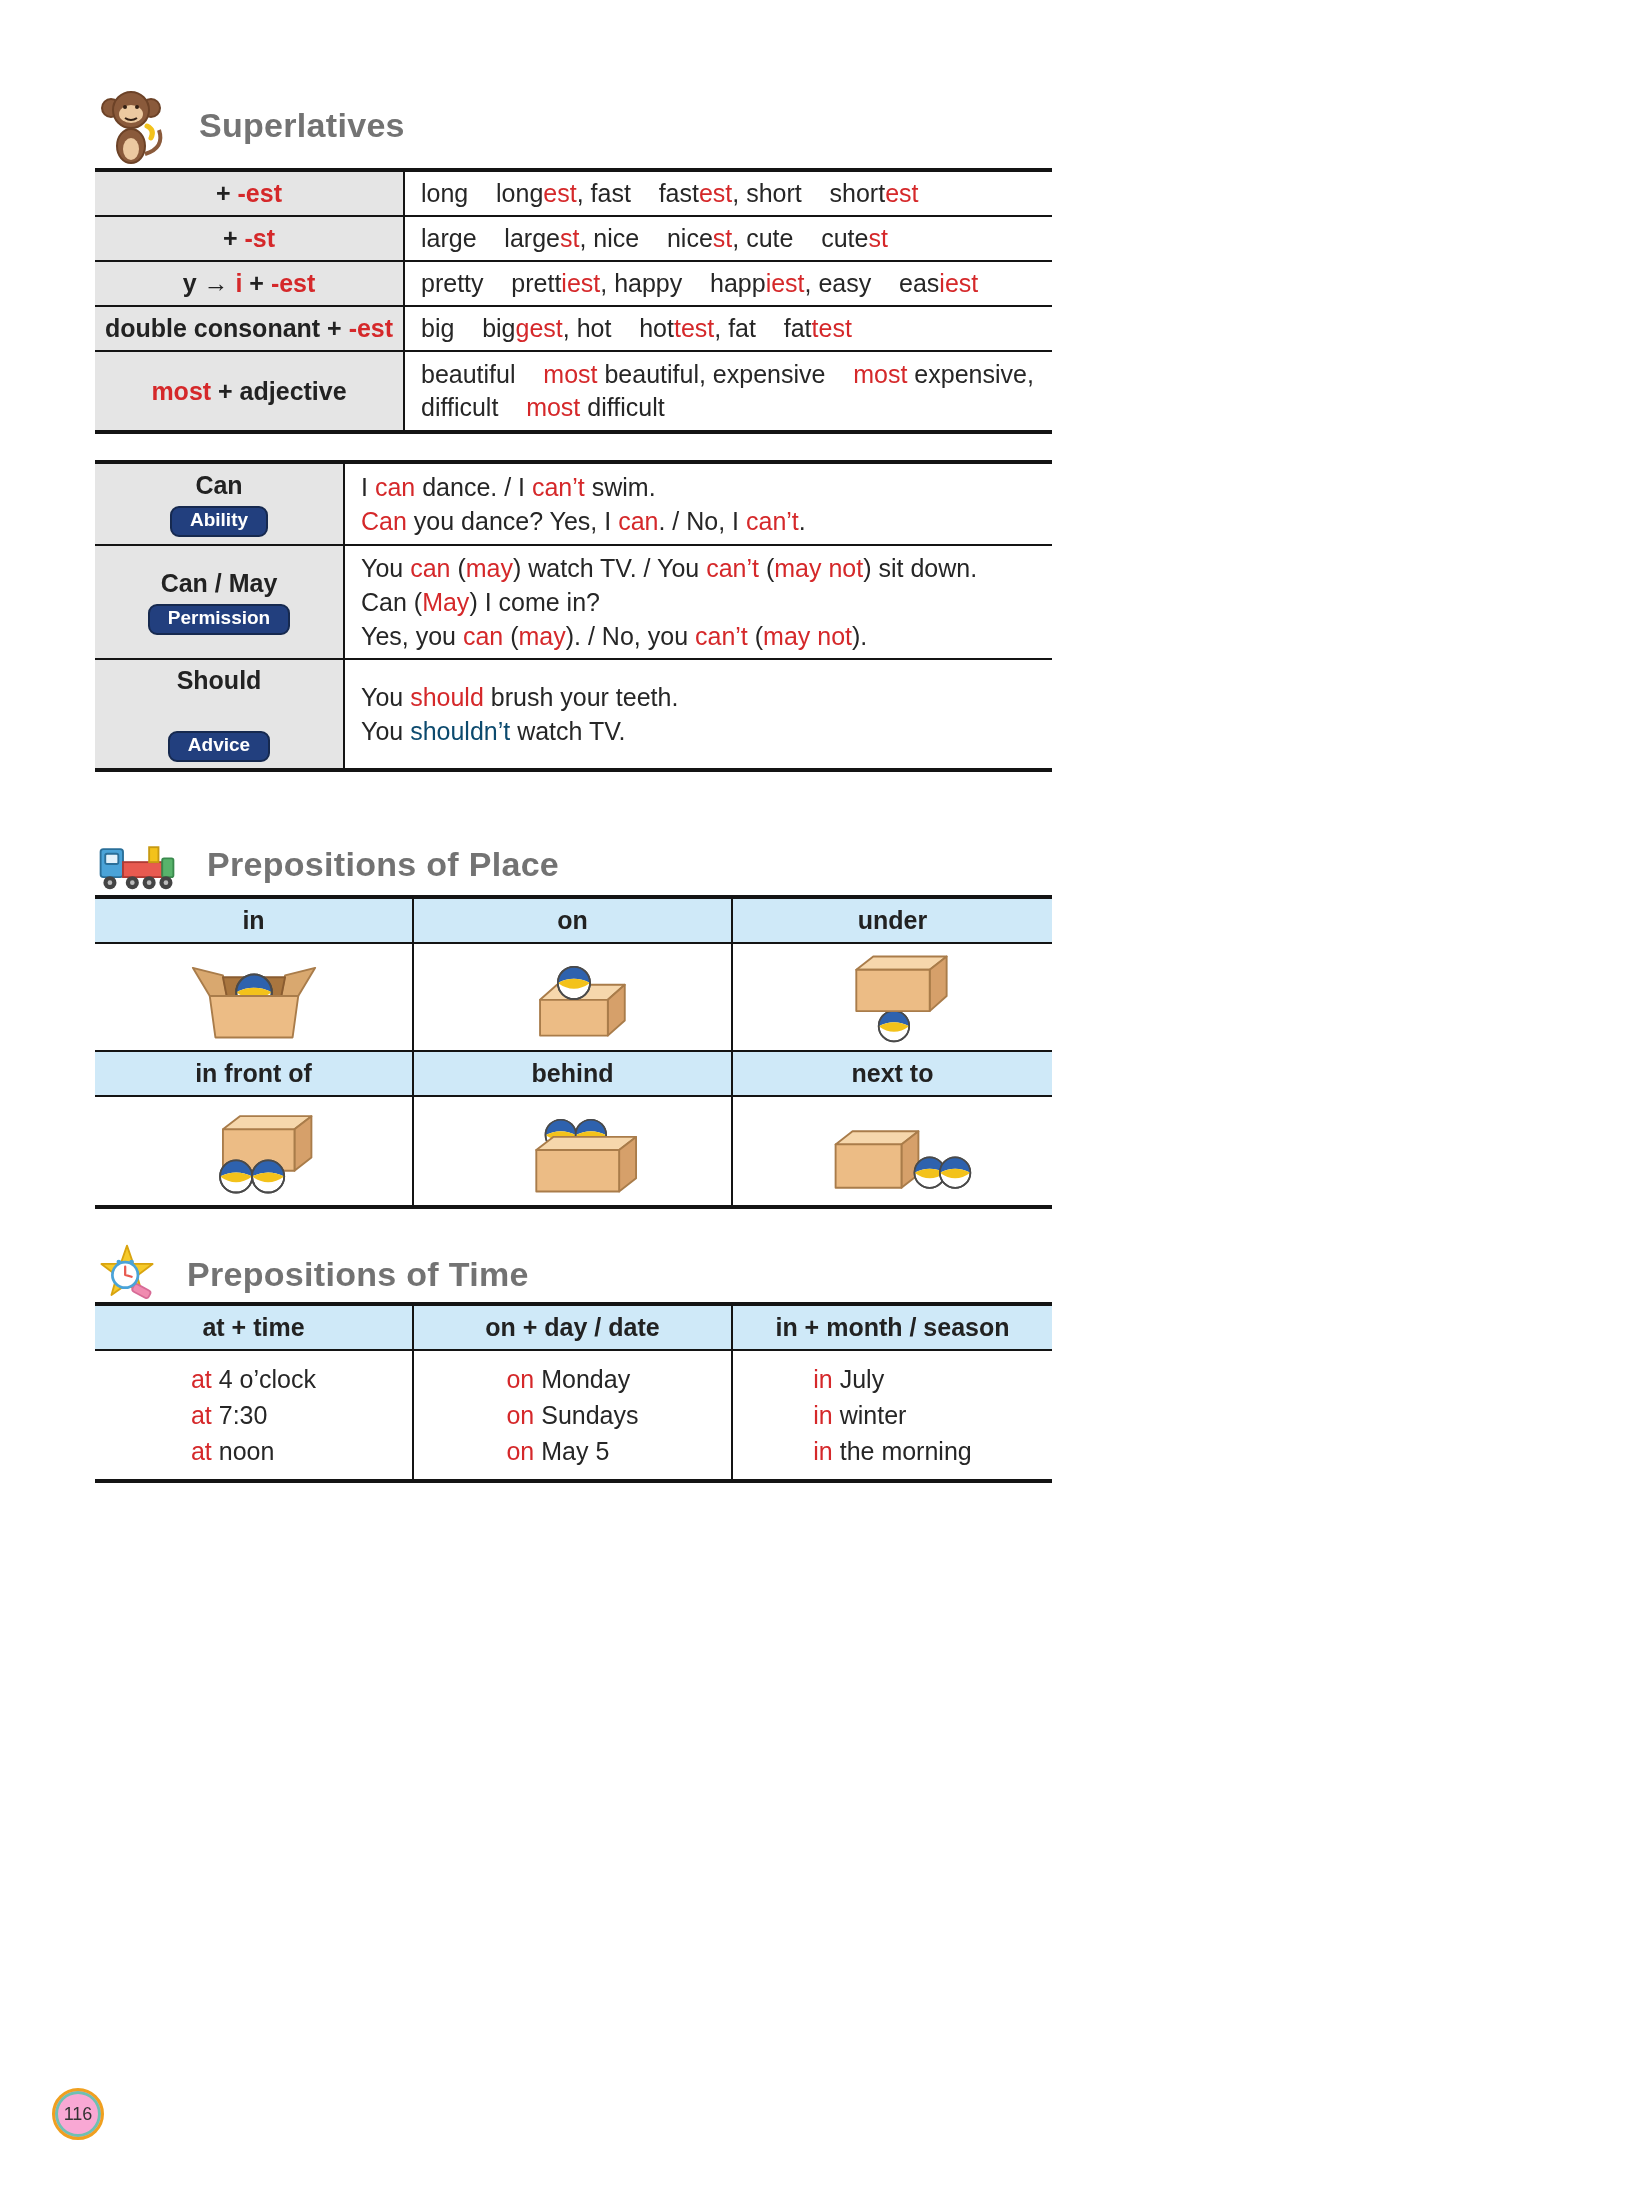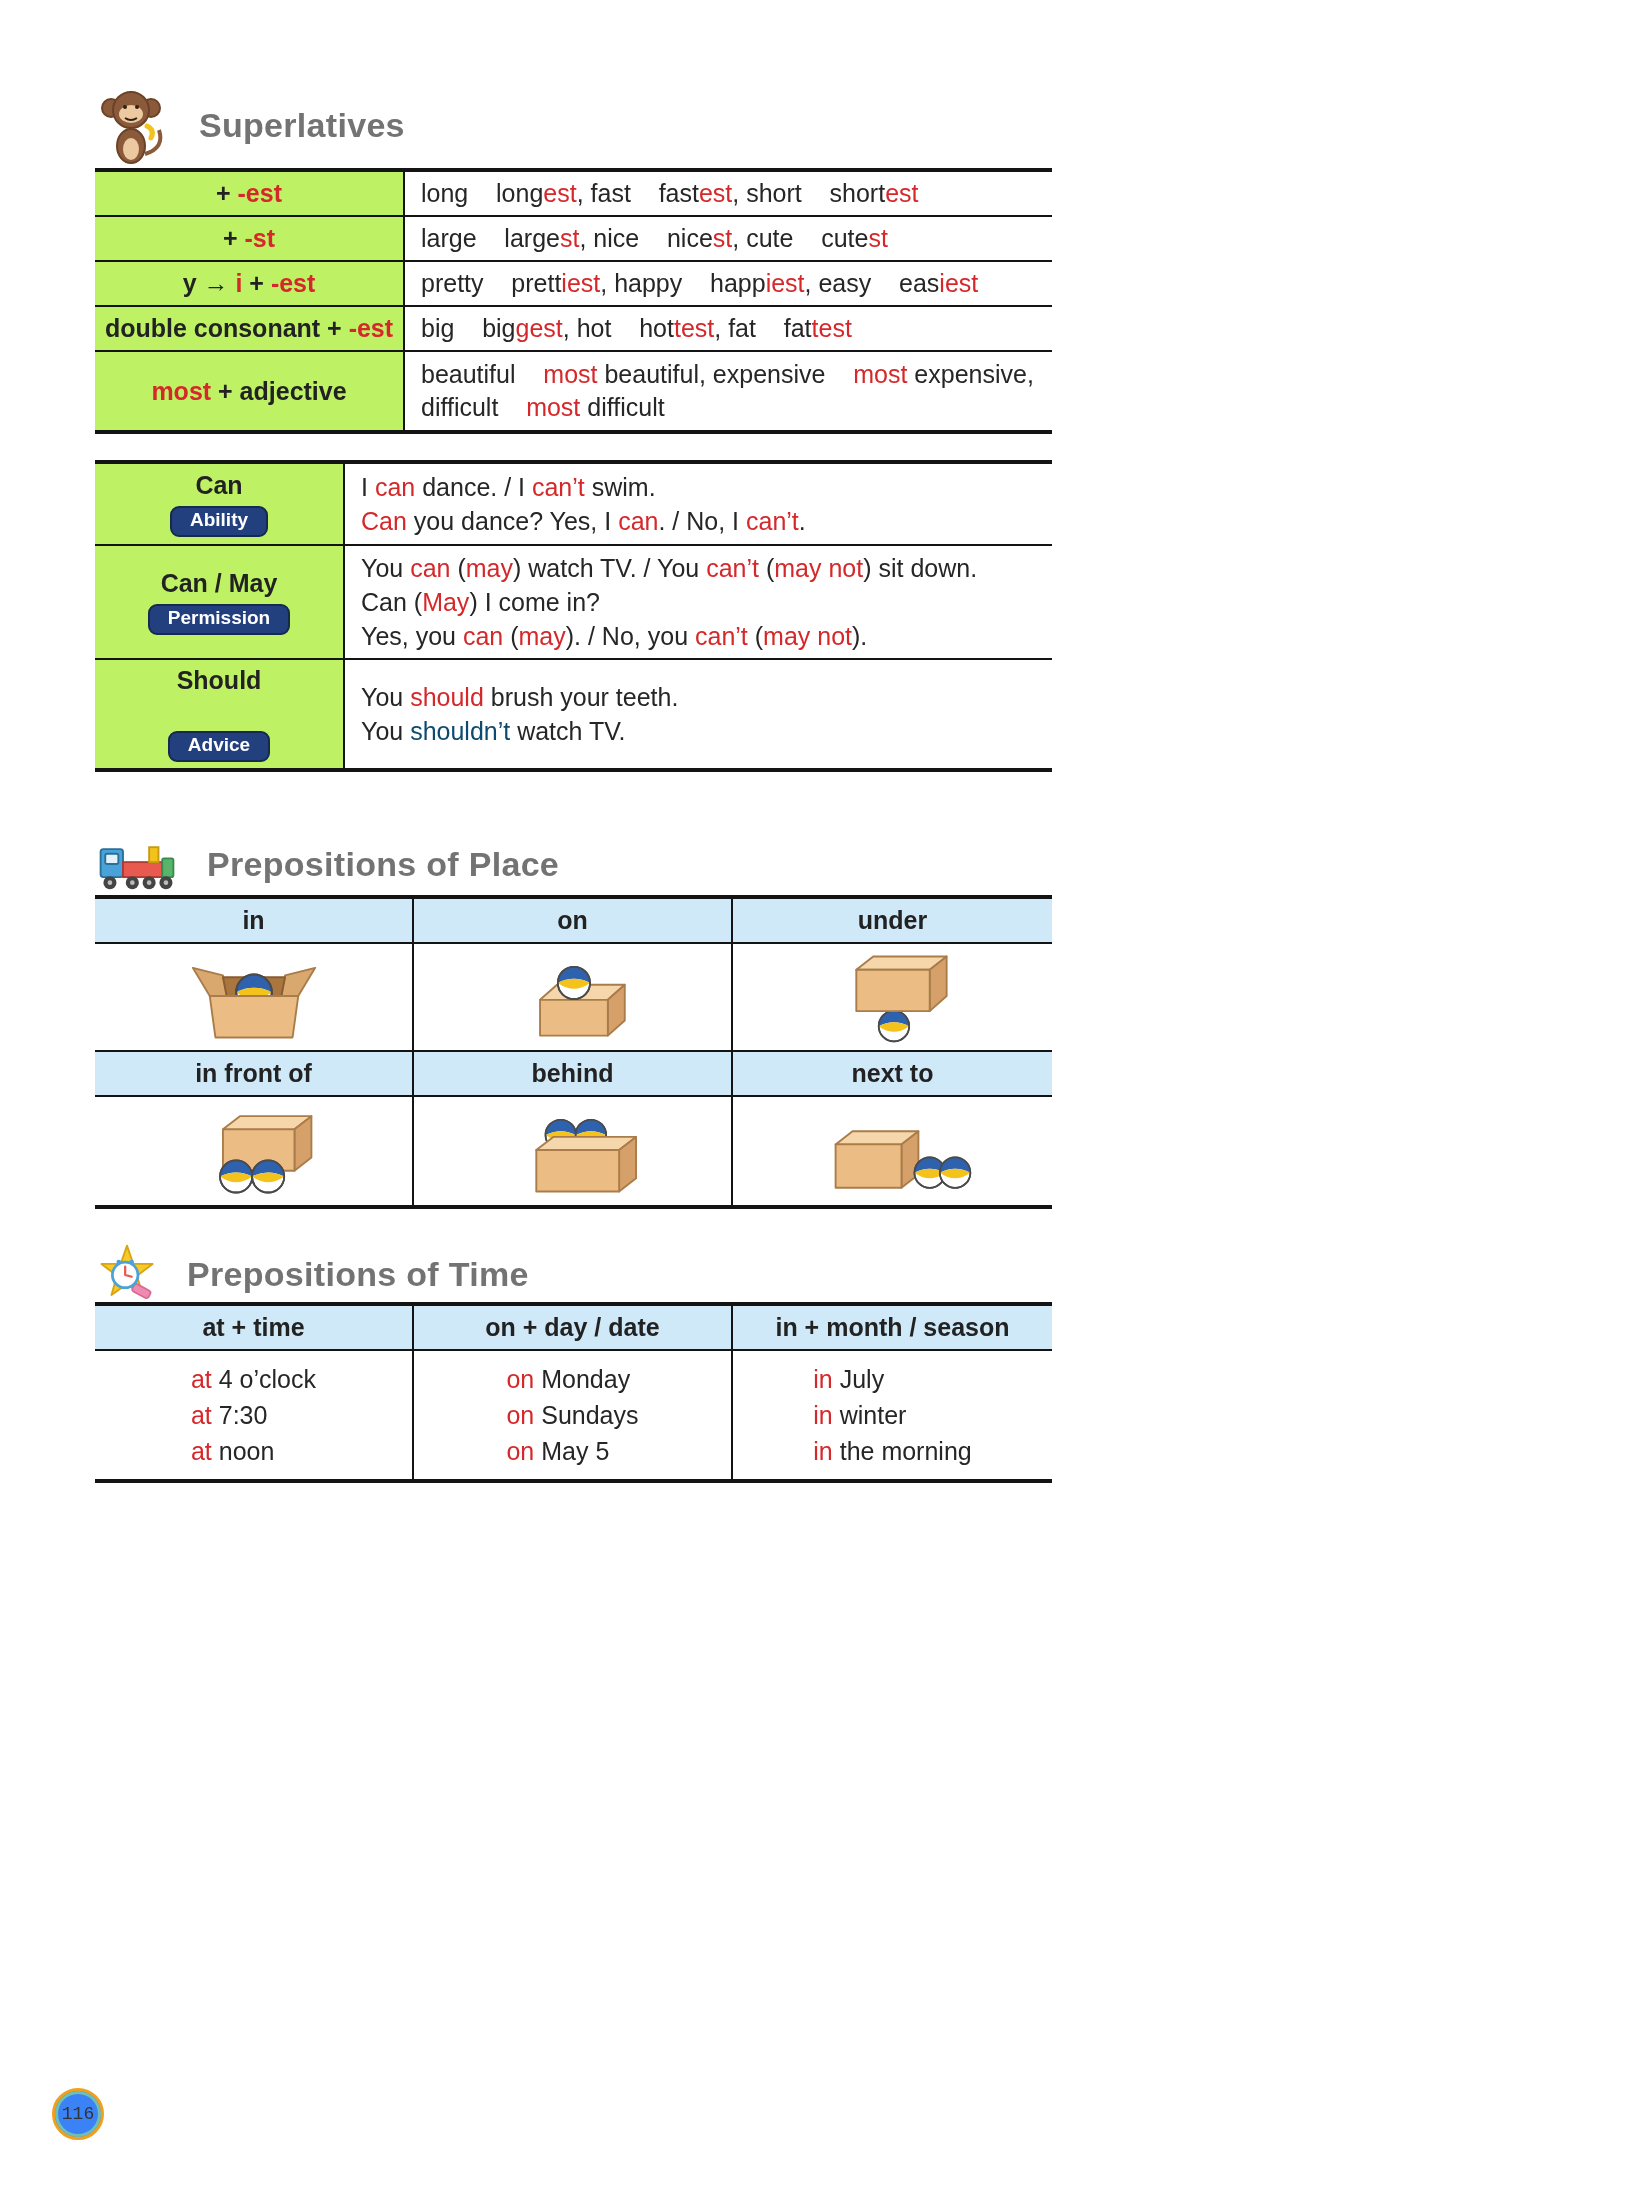--- a/index.html
+++ b/index.html
@@ -18,21 +18,21 @@
   #sec-place .sec-head{height:62px;}
   #sec-time .sec-head{height:56px;}
   .sec-title{margin:0;font-size:34px;font-weight:bold;color:#737373;letter-spacing:0.3px;}
 
   .tbl{border-top:4px solid #141414;border-bottom:4px solid #141414;background:#fff;}
   .grid2a{display:grid;grid-template-columns:310px 1fr;}
   .grid2b{display:grid;grid-template-columns:250px 1fr;}
   .grid3{display:grid;grid-template-columns:1fr 1fr 1fr;}
 
   .cell{box-sizing:border-box;border-bottom:2px solid #141414;}
-  .rule, .term{background:#bef264;border-right:2px solid #141414;display:flex;align-items:center;justify-content:center;text-align:right;}
+  .rule, .term{background:#e5e5e5;border-right:2px solid #141414;display:flex;align-items:center;justify-content:center;text-align:right;}
   .rule{font-weight:bold;font-size:25px;color:#222;padding:4px 8px;}
   .ex{display:flex;align-items:center;padding:5px 16px;font-size:25px;line-height:1.32;}
   .rich{white-space:pre-wrap;}
 
   
   .sup-tbl > .cell{min-height:45px;}
   .sup-tbl > .cell:nth-child(9), .sup-tbl > .cell:nth-child(10){min-height:78px;border-bottom:none;}
 
   
   .mod-tbl > .cell:nth-child(1), .mod-tbl > .cell:nth-child(2){min-height:82px;}
@@ -46,22 +46,22 @@
   
   .grid3 > .cell{border-right:2px solid #141414;}
   .grid3 > .cell:nth-child(3n){border-right:none;}
   .hd{background:#cfe9f8;display:flex;align-items:center;justify-content:center;min-height:45px;font-size:25px;font-weight:bold;color:#222;}
   .pic{min-height:108px;display:flex;align-items:center;justify-content:center;background:#fff;}
   .place-tbl > .cell:nth-child(n+10){border-bottom:none;}
   .time-body{min-height:128px;display:flex;align-items:center;justify-content:center;font-size:25px;line-height:1.45;}
   .time-tbl > .cell:nth-child(n+4){border-bottom:none;}
 
   .pagenum{position:absolute;left:52px;top:2088px;width:46px;height:46px;border-radius:50%;
-    background:#3b82f6;border:3px solid #f0a01f;box-shadow:inset 0 0 0 3px #6fc0b2;
-    display:flex;align-items:center;justify-content:center;font-size:18px;color:#333;font-family:Liberation Mono, monospace;}
+    background:#f9a8d4;border:3px solid #f0a01f;box-shadow:inset 0 0 0 3px #6fc0b2;
+    display:flex;align-items:center;justify-content:center;font-size:18px;color:#333;}
 
   .icon{display:inline-flex;align-items:center;justify-content:center;}
 </style>
 </head>
 <body>
 
 <div class="page">
 
   <section class="sec" id="sec-superlatives">
     <div class="sec-head">

